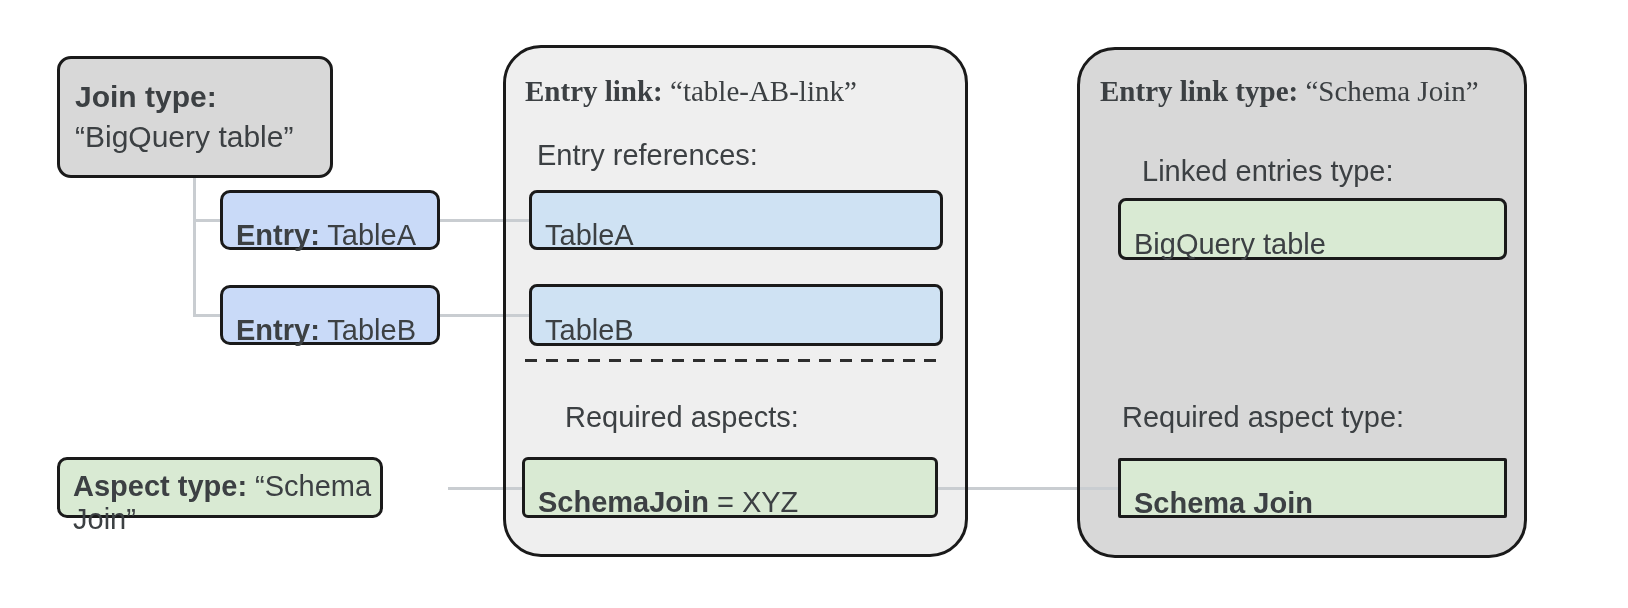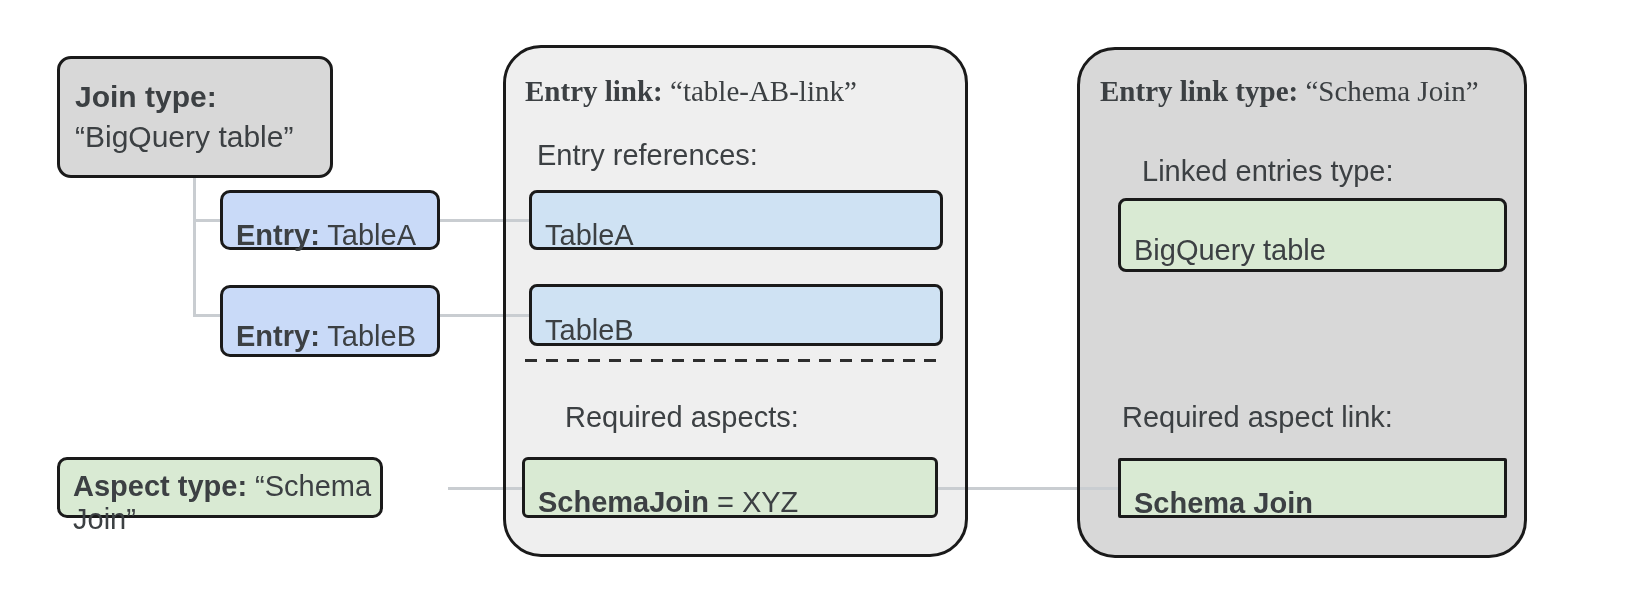--- a/index.html
+++ b/index.html
@@ -58,36 +58,36 @@
     z-index: 2;
   }
   
   .entry-type-box {
     left: 57px; top: 56px; width: 276px; height: 122px;
     background: #d8d8d8; border-radius: 14px;
     flex-direction: column; align-items: flex-start; justify-content: center;
     font-size: 30px; line-height: 40px; padding-left: 15px;
   }
   .entry-a { left: 220px; top: 190px; width: 220px; height: 60px; background: #c9daf8; border-radius: 10px; }
-  .entry-b { left: 220px; top: 285px; width: 220px; height: 72px; background: #c9daf8; border-radius: 10px; }
+  .entry-b { left: 220px; top: 285px; width: 220px; height: 60px; background: #c9daf8; border-radius: 10px; }
   .aspect-type-box { left: 57px; top: 457px; width: 326px; height: 61px; background: #d9ead3; border-radius: 10px; }
   
   .entry-link-panel { left: 503px; top: 45px; width: 465px; height: 512px; background: #efefef; }
   .ref-a { left: 529px; top: 190px; width: 414px; height: 60px; background: #cfe2f3; border-radius: 8px; }
   .ref-b { left: 529px; top: 284px; width: 414px; height: 62px; background: #cfe2f3; border-radius: 8px; }
   .dashed-divider {
     position: absolute;
     left: 525px; top: 359px; width: 420px; height: 3px;
     background: repeating-linear-gradient(90deg, #2e2e2e 0 12px, transparent 12px 21px);
     z-index: 2;
   }
   .schema-join-aspect { left: 522px; top: 457px; width: 416px; height: 61px; background: #d9ead3; border-radius: 6px; }
   
   .entry-link-type-panel { left: 1077px; top: 47px; width: 450px; height: 511px; background: #d8d8d8; }
-  .linked-type-box { left: 1118px; top: 198px; width: 389px; height: 74px; background: #d9ead3; border-radius: 8px; }
+  .linked-type-box { left: 1118px; top: 198px; width: 389px; height: 62px; background: #d9ead3; border-radius: 8px; }
   .required-type-box { left: 1118px; top: 458px; width: 389px; height: 60px; background: #d9ead3; border-radius: 2px; }
 </style>
 </head>
 <body>
 
 <div class="canvas">
 
   <div class="line" style="left:193px; top:178px; width:3px; height:139px;"></div>
   <div class="line" style="left:195px; top:219px; width:25px; height:3px;"></div>
   <div class="line" style="left:195px; top:314px; width:25px; height:3px;"></div>
@@ -143,19 +143,19 @@
   <div class="panel entry-link-type-panel"></div>
 
   <div class="panel-title" style="left:1100px; top:74px;"><span class="b">Entry link type:</span><span> “Schema Join”</span></div>
 
   <div class="panel-label" style="left:1122px; top:155px;margin-left:20px;">Linked entries type:</div>
 
   <div class="box linked-type-box">
     <div class="txt">BigQuery table</div>
   </div>
 
-  <div class="panel-label" style="left:1122px; top:401px;">Required aspect link:</div>
+  <div class="panel-label" style="left:1122px; top:401px;">Required aspect type:</div>
 
   <div class="box required-type-box">
     <div class="txt b">Schema Join</div>
   </div>
 
 </div>
 
 </body></html>

